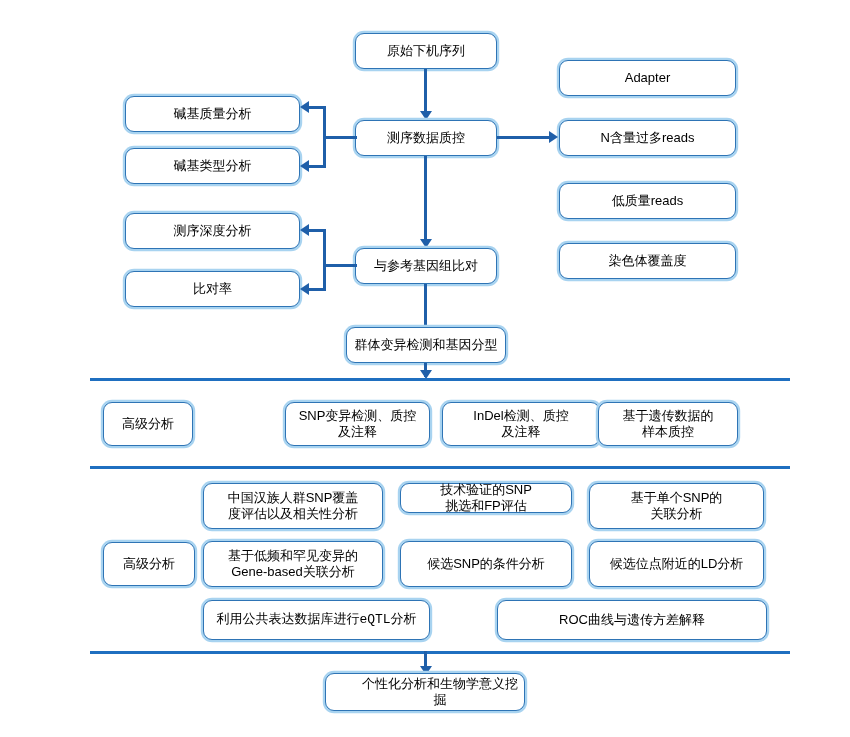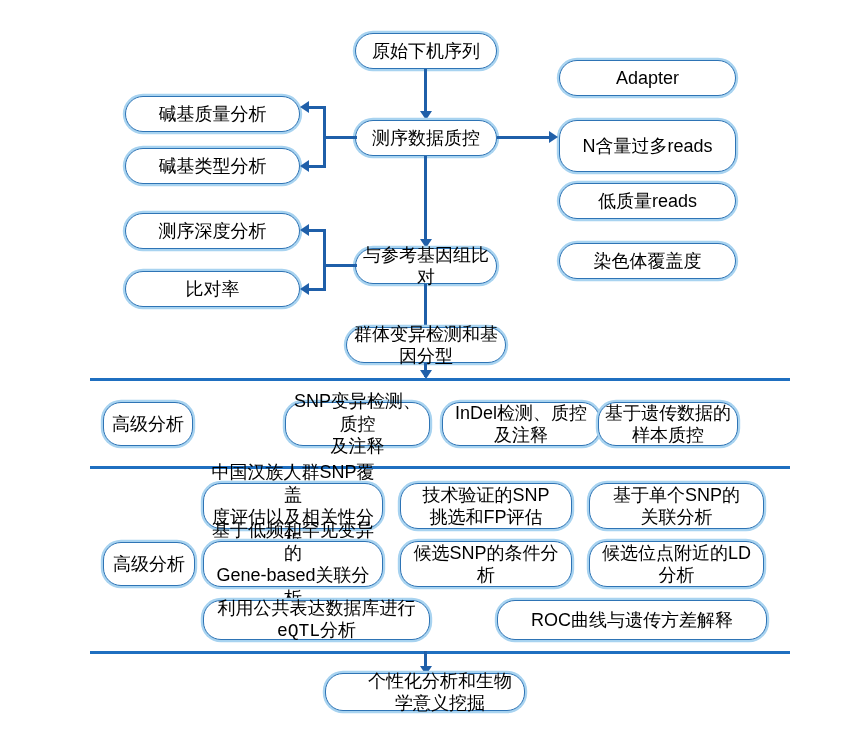--- a/index.html
+++ b/index.html
@@ -15,28 +15,28 @@
     width: 850px;
     height: 737px;
     background: #ffffff;
     overflow: hidden;
   }
   
   .node {
     position: absolute;
     box-sizing: border-box;
     border: 1px solid #2E74B5;
-    border-radius: 18px;
+    border-radius: 9px;
     background: #ffffff;
     display: flex;
     align-items: center;
     justify-content: center;
     text-align: center;
     color: #000000;
-    font-size: 18px;
+    font-size: 13px;
     line-height: 1.25;
     padding: 2px 6px;
     box-shadow: 0 0 0 2.2px #A8D3F0;
   }
   .node .lbl {
     display: block;
     white-space: pre-line;
   }
   
   .vline {
@@ -106,21 +106,21 @@
   <div class="hline" style="left:325px; top:136px; width:32px;"></div>
   <div class="vline" style="left:323px; top:106px; height:62px;"></div>
   <div class="hline" style="left:309px; top:106px; width:16px;"></div>
   <div class="arrow-left" style="left:300px; top:101px;"></div>
   <div class="hline" style="left:309px; top:165px; width:16px;"></div>
   <div class="arrow-left" style="left:300px; top:160px;"></div>
 
   <div class="node" style="left:559px; top:60px; width:177px; height:36px;">
     <span class="lbl">Adapter</span>
   </div>
-  <div class="node" style="left:559px; top:120px; width:177px; height:52px;">
+  <div class="node" style="left:559px; top:120px; width:177px; height:36px;">
     <span class="lbl">N含量过多reads</span>
   </div>
   <div class="node" style="left:559px; top:183px; width:177px; height:36px;">
     <span class="lbl">低质量reads</span>
   </div>
   <div class="node" style="left:559px; top:243px; width:177px; height:36px;">
     <span class="lbl">染色体覆盖度</span>
   </div>
 
   <div class="hline" style="left:497px; top:136px; width:53px;"></div>
@@ -179,21 +179,21 @@
   <div class="divider" style="left:90px; top:466px; width:700px;"></div>
 
   <div class="node" style="left:103px; top:542px; width:92px; height:44px;">
     <span class="lbl">高级分析</span>
   </div>
 
   <div class="node" style="left:203px; top:483px; width:180px; height:46px;">
     <span class="lbl">中国汉族人群SNP覆盖
 度评估以及相关性分析</span>
   </div>
-  <div class="node" style="left:400px; top:483px; width:172px; height:46px;">
+  <div class="node" style="left:400px; top:483px; width:172px; height:30px;">
     <span class="lbl">技术验证的SNP
 挑选和FP评估</span>
   </div>
   <div class="node" style="left:589px; top:483px; width:175px; height:46px;">
     <span class="lbl">基于单个SNP的
 关联分析</span>
   </div>
 
   <div class="node" style="left:203px; top:541px; width:180px; height:46px;">
     <span class="lbl">基于低频和罕见变异的

